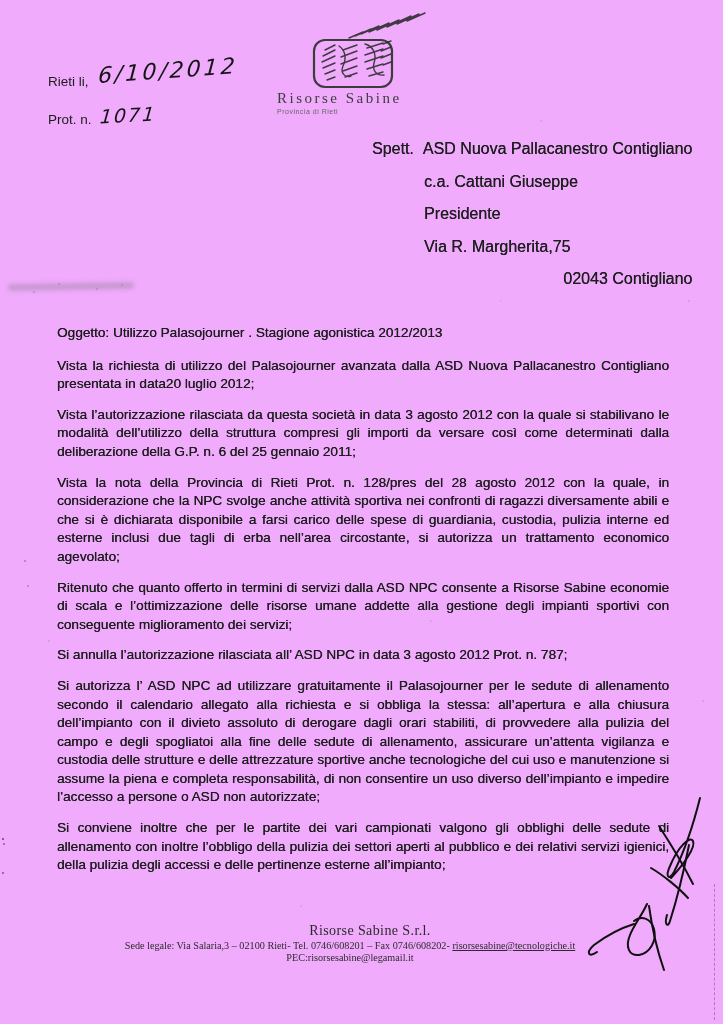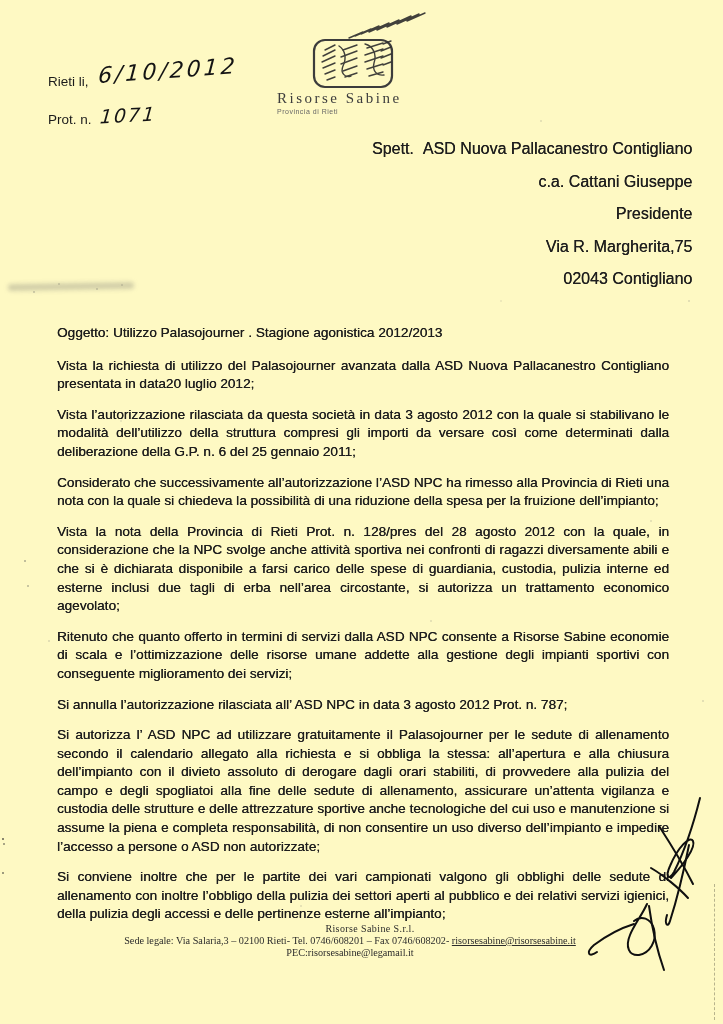--- a/index.html
+++ b/index.html
@@ -1,18 +1,18 @@
 <!DOCTYPE html>
 <html><head>
 <meta charset="utf-8">
 <style>
   html,body{margin:0;padding:0;background:#ffffff;}
   .page{
     position:relative;width:723px;height:1024px;overflow:hidden;
-    background:#fef9c3;
+    background:#f0abfc;
     font-family:"Liberation Sans",sans-serif;color:#1e1e1e;
   }
   
   .specks{position:absolute;left:0;top:0;width:2px;height:2px;background:transparent;
     box-shadow:
       33px 291px 0 rgba(90,90,90,.25), 58px 283px 0 rgba(90,90,90,.2),
       96px 288px 0 rgba(90,90,90,.22), 121px 284px 0 rgba(90,90,90,.18),
       24px 560px 0 rgba(80,80,80,.35), 27px 585px 0 rgba(80,80,80,.3),
       2px 838px 0 rgba(40,40,40,.55), 3px 843px 0 rgba(40,40,40,.4),
       2px 872px 0 rgba(40,40,40,.45), 48px 640px 0 rgba(120,120,120,.2),
@@ -40,34 +40,34 @@
   .logo svg{display:block;margin:0 auto;}
   .wordmark{font-family:"Liberation Serif",serif;font-size:15px;letter-spacing:2.5px;
     color:#3d3d3d;margin-top:-2px;}
   .logo-sub{font-family:Liberation Sans, sans-serif;font-size:7px;letter-spacing:.5px;
     color:#666;margin-top:1px;}
   
   .recipient{position:absolute;left:372px;top:133px;font-size:16px;}
   .recipient .rline{line-height:32.5px;white-space:nowrap;
     text-shadow:.2px 0 0 currentColor;}
   .r-org{margin-left:9px;}
-  .r-ind{margin-left:40px;text-align:right;}
+  .r-ind{margin-left:52px;}
   .r-city{margin-left:173px;text-align:right;}
   
   .body{position:absolute;left:57px;top:324px;width:612px;
     font-size:13.6px;line-height:18.6px;text-align:justify;
     text-shadow:.25px 0 0 currentColor;}
   .body p{margin:0 0 12px 0;}
   .body p.subject{margin-bottom:14px;}
   
   .sig{position:absolute;left:560px;top:790px;pointer-events:none;}
   
   .footer{position:absolute;left:25px;top:923px;width:650px;text-align:center;
     font-family:"Liberation Serif",serif;color:#2b2b2b;}
-  .f-company{font-size:10px;letter-spacing:.4px;margin-left:40px;margin-bottom:1px;}
+  .f-company{font-size:14px;letter-spacing:.4px;margin-left:40px;margin-bottom:1px;}
   .f-line{font-size:10.2px;line-height:12.4px;}
   .f-email{text-decoration:underline;}
 </style>
 </head>
 <body>
 
 <div class="page">
 
   <div class="specks"></div>
   <div class="smudge"></div>
@@ -100,21 +100,20 @@
     <div class="rline r-ind">c.a. Cattani Giuseppe</div>
     <div class="rline r-ind">Presidente</div>
     <div class="rline r-ind">Via R. Margherita,75</div>
     <div class="rline r-city">02043 Contigliano</div>
   </div>
 
   <div class="body">
     <p class="subject">Oggetto: Utilizzo Palasojourner . Stagione agonistica 2012/2013</p>
     <p>Vista la richiesta di utilizzo del Palasojourner avanzata dalla ASD Nuova Pallacanestro Contigliano presentata in data20 luglio 2012;</p>
     <p>Vista l’autorizzazione rilasciata da questa società in data 3 agosto 2012 con la quale si stabilivano le modalità dell’utilizzo della struttura compresi gli importi da versare così come determinati dalla deliberazione della G.P. n. 6 del 25 gennaio 2011;</p>
-    <p>Considerato che successivamente all’autorizzazione l’ASD NPC ha rimesso alla Provincia di Rieti una nota con la quale si chiedeva la possibilità di una riduzione della spesa per la fruizione dell’impianto;</p>
     <p>Vista la nota della Provincia di Rieti Prot. n. 128/pres del 28 agosto 2012 con la quale, in considerazione che la NPC svolge anche attività sportiva nei confronti di ragazzi diversamente abili e che si è dichiarata disponibile a farsi carico delle spese di guardiania, custodia, pulizia interne ed esterne inclusi due tagli di erba nell’area circostante, si autorizza un trattamento economico agevolato;</p>
     <p>Ritenuto che quanto offerto in termini di servizi dalla ASD NPC consente a Risorse Sabine economie di scala e l’ottimizzazione delle risorse umane addette alla gestione degli impianti sportivi con conseguente miglioramento dei servizi;</p>
     <p>Si annulla l’autorizzazione rilasciata all’ ASD NPC in data 3 agosto 2012 Prot. n. 787;</p>
     <p>Si autorizza l’ ASD NPC ad utilizzare gratuitamente il Palasojourner per le sedute di allenamento secondo il calendario allegato alla richiesta e si obbliga la stessa: all’apertura e alla chiusura dell’impianto con il divieto assoluto di derogare dagli orari stabiliti, di provvedere alla pulizia del campo e degli spogliatoi alla fine delle sedute di allenamento, assicurare un’attenta vigilanza e custodia delle strutture e delle attrezzature sportive anche tecnologiche del cui uso e manutenzione si assume la piena e completa responsabilità, di non consentire un uso diverso dell’impianto e impedire l’accesso a persone o ASD non autorizzate;</p>
     <p>Si conviene inoltre che per le partite dei vari campionati valgono gli obblighi delle sedute di allenamento con inoltre l’obbligo della pulizia dei settori aperti al pubblico e dei relativi servizi igienici, della pulizia degli accessi e delle pertinenze esterne all’impianto;</p>
   </div>
 
   <svg class="sig" width="163" height="210" viewBox="560 790 163 210">
     <g fill="none" stroke="#101010" stroke-width="2" stroke-linecap="round">
       <path d="M700,798 C694,822 685,850 674,872 C669,881 665,877 670,866 C678,847 690,835 693,841 C696,847 684,864 671,878"></path>
@@ -122,17 +121,17 @@
       <path d="M651,868 C663,875 679,888 688,898"></path>
       <path d="M689,845 C684,870 677,899 670,921 C668,928 664,925 667,915"></path>
       <path d="M597,952 C589,958 585,953 594,945 C606,936 621,928 634,924"></path>
       <path d="M647,904 C642,915 634,925 630,935 C625,947 629,956 639,955 C650,953 657,941 654,929 C651,918 641,915 634,921"></path>
       <path d="M649,906 C652,928 657,950 664,970"></path>
     </g>
   </svg>
 
   <div class="footer">
     <div class="f-company">Risorse Sabine S.r.l.</div>
-    <div class="f-line"><span>Sede legale: Via Salaria,3 – 02100 Rieti- Tel. 0746/608201 – Fax 0746/608202- </span><span class="f-email">risorsesabine@risorsesabine.it</span></div>
+    <div class="f-line"><span>Sede legale: Via Salaria,3 – 02100 Rieti- Tel. 0746/608201 – Fax 0746/608202- </span><span class="f-email">risorsesabine@tecnologiche.it</span></div>
     <div class="f-line">PEC:risorsesabine@legamail.it</div>
   </div>
 
 </div>
 
 </body></html>

